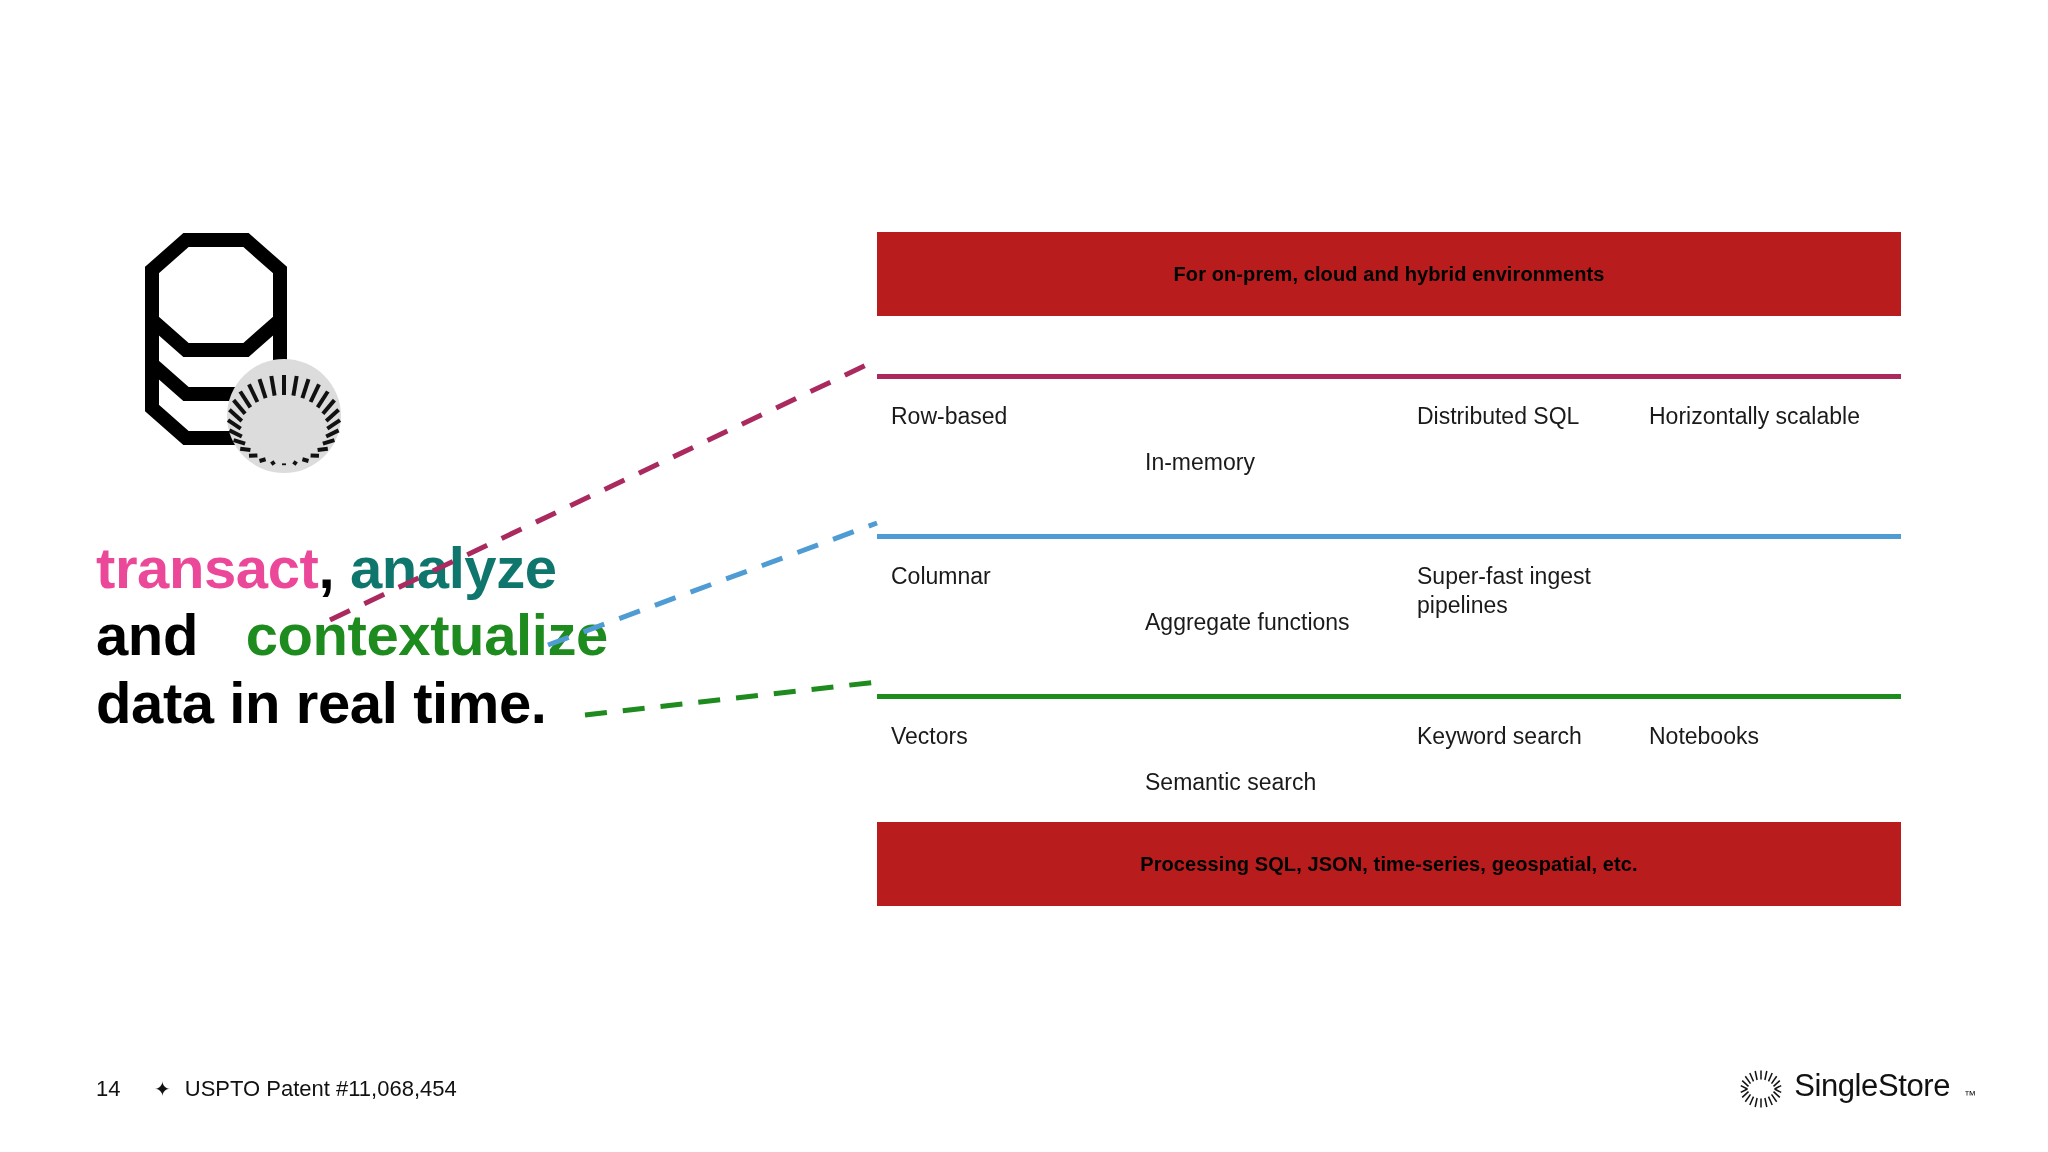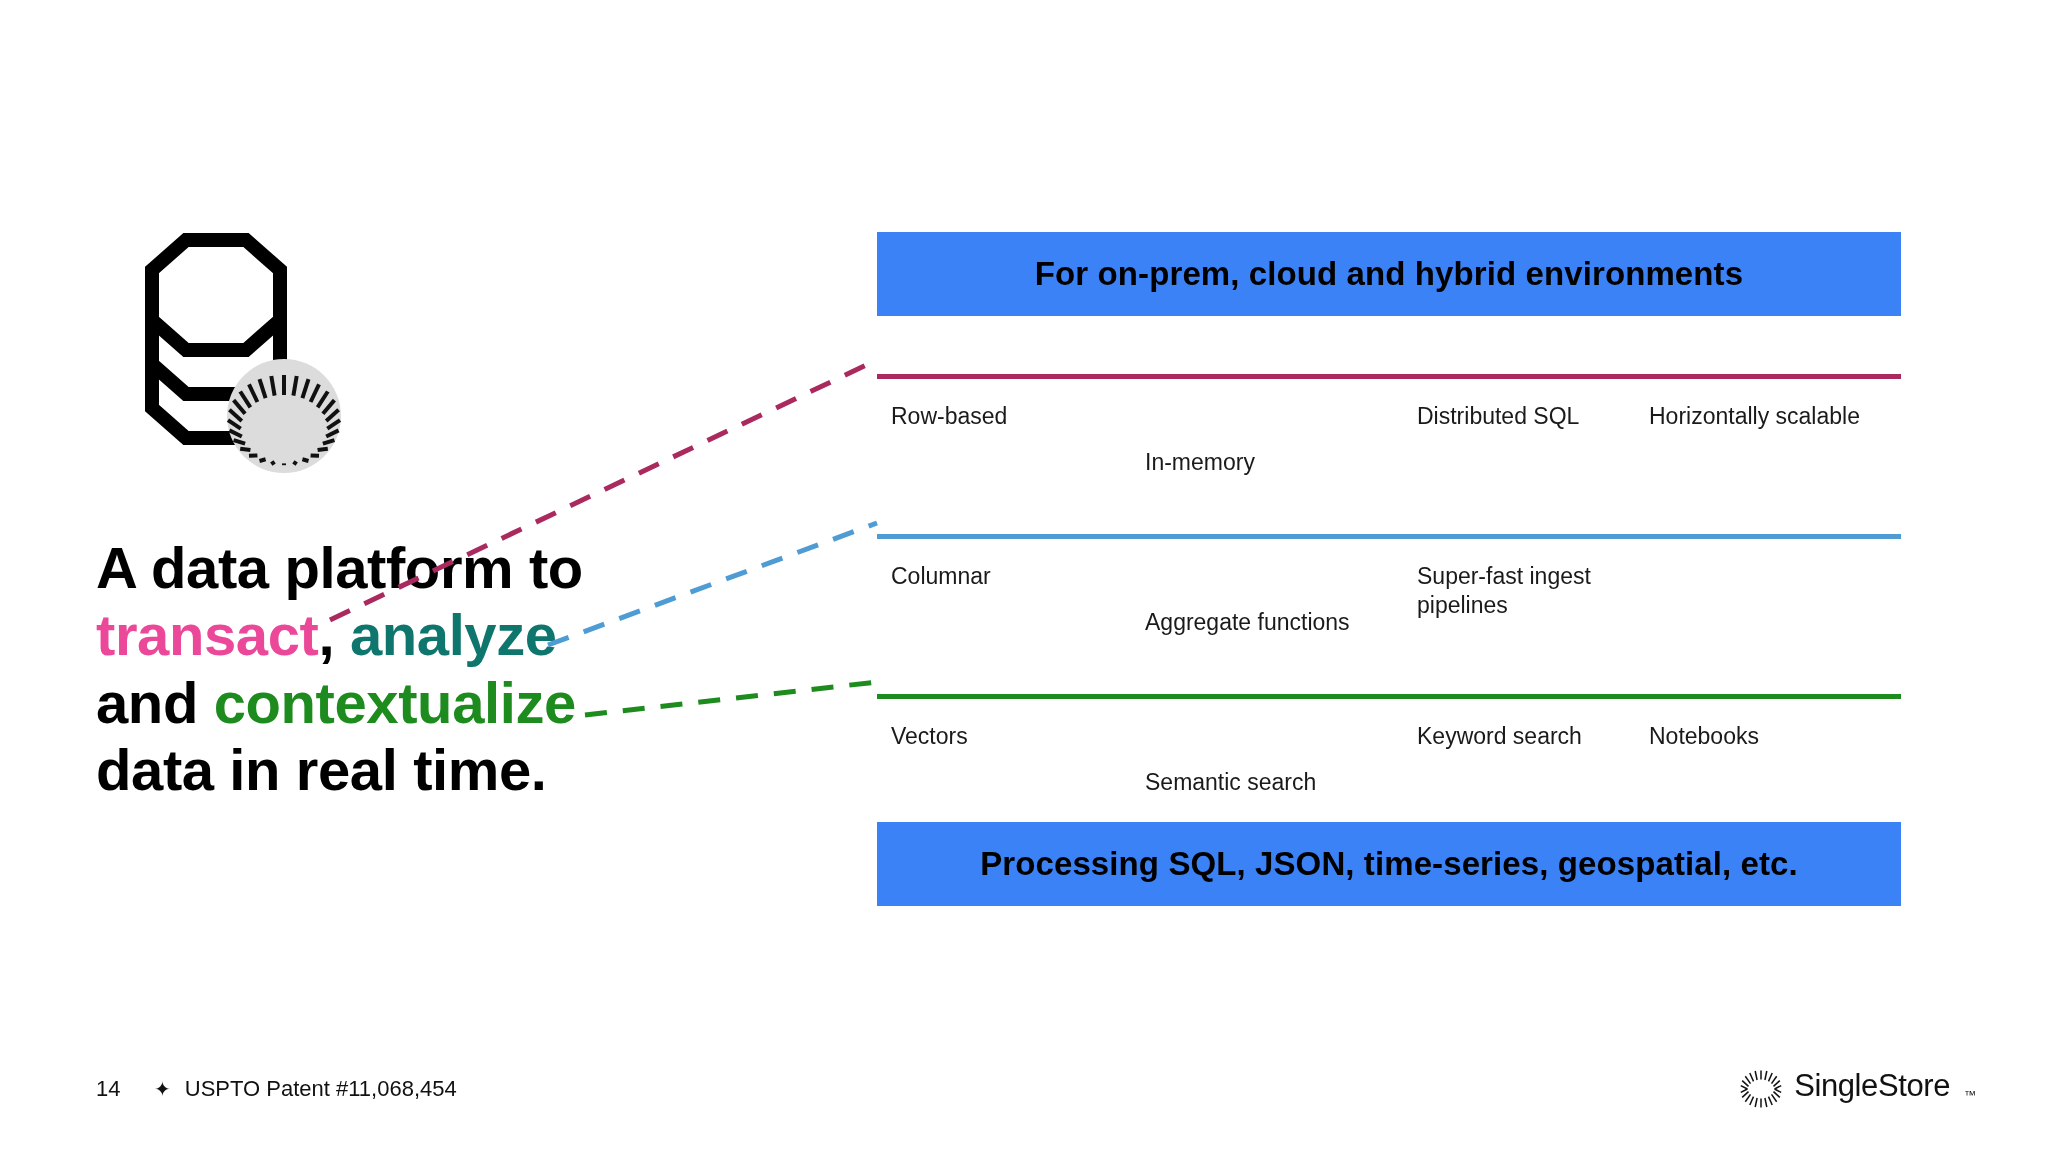--- a/index.html
+++ b/index.html
@@ -44,37 +44,37 @@
     width: 640px;
     font-size: 58px;
     font-weight: bold;
     line-height: 1.16;
     letter-spacing: -0.4px;
     color: #000000;
   }
   .headline .ln { display: block; white-space: nowrap; }
   .w-transact      { color: #ec4899; }
   .w-analyze       { color: #0f766e; }
-  .w-contextualize { color: #1E8B1E; }
+  .w-contextualize { color: #1E8B1E; margin-left: 32px; }
 
   
   .panel {
     position: absolute;
     left: 877px;
     top: 232px;
     width: 1024px;
   }
 
   .band {
-    background: #3b82f6;
+    background: #b91c1c;
     height: 84px;
     display: flex;
     align-items: center;
     justify-content: center;
-    font-size: 33px;
+    font-size: 20px;
     font-weight: bold;
     color: #000000;
     letter-spacing: 0.1px;
   }
   .band.top    { margin-bottom: 0; }
   .band.bottom { }
 
   .cap-row {
     position: relative;
     height: 160px;
@@ -205,23 +205,20 @@
           <line x1="140.2" y1="159.5" x2="150.4" y2="175.3"></line>
           <line x1="149.0" y1="152.4" x2="157.4" y2="170.0"></line>
           <line x1="159.5" y1="147.2" x2="165.6" y2="166.1"></line>
           <line x1="171.3" y1="144.0" x2="174.6" y2="163.7"></line>
         </g>
       </svg>
     </div>
 
     <div class="headline">
       <span class="ln">
-        <span>A data platform to</span>
-      </span>
-      <span class="ln">
         <span class="w-transact">transact</span><span>,</span>
         <span class="w-analyze">analyze</span>
       </span>
       <span class="ln">
         <span>and</span>
         <span class="w-contextualize">contextualize</span>
       </span>
       <span class="ln">
         <span>data in real time.</span>
       </span>

